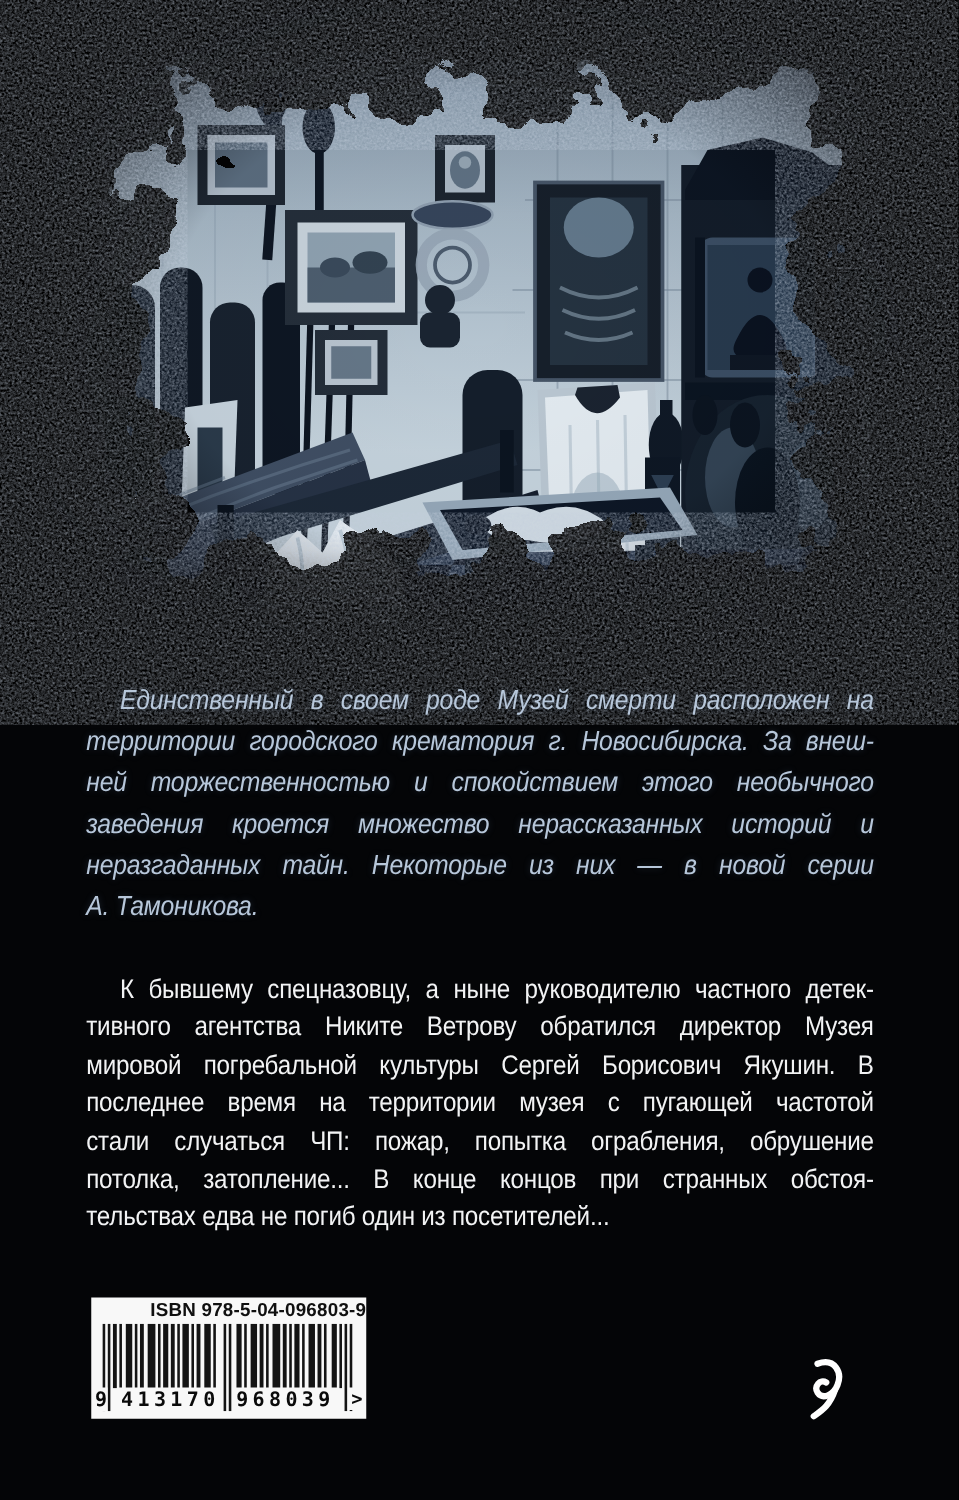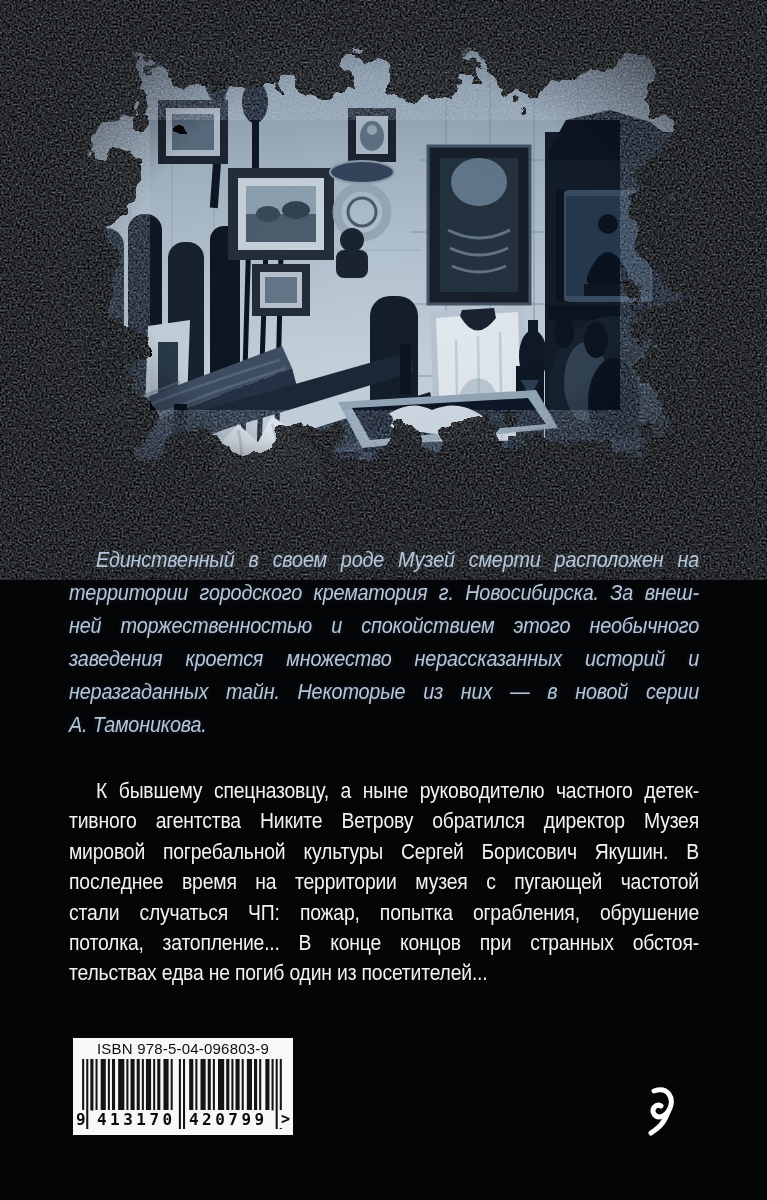--- a/index.html
+++ b/index.html
@@ -25,22 +25,22 @@
   }
   .p2{
     top:776px;font-size:21.5px;line-height:30.4px;
     color:#f2f3f4;letter-spacing:-0.2px;
   }
   .isbn-box{
     position:absolute;left:73px;top:1038px;width:220px;height:97px;
     background:#f8f8f8;
   }
   .isbn-label{
-    position:absolute;top:2px;left:0;width:100%;text-align:center;
-    font-size:15px;color:#101010;letter-spacing:0.2px;
+    position:absolute;top:2px;left:0;width:100%;text-align:right;
+    font-size:15px;color:#101010;letter-spacing:0.2px;font-weight:bold;
   }
   .bars{position:absolute;left:7px;top:21px;}
   .digits{
     position:absolute;left:3px;right:3px;top:68px;height:26px;
     display:flex;align-items:center;justify-content:space-between;
     font-family:"DejaVu Sans Mono","Liberation Mono",monospace;
     font-size:16px;font-weight:bold;color:#0a0a0a;
   }
   .digits span{background:#f8f8f8;}
   .digits .grp{letter-spacing:3.5px;padding:0 2px;}
@@ -332,21 +332,21 @@
         <rect x="174" width="2" height="50"></rect>
           <rect x="180" width="4" height="50"></rect>
           <rect x="186" width="2" height="50"></rect>
         <rect x="190" width="2" height="68"></rect>
           <rect x="194" width="2" height="68"></rect>
       </g>
     </svg>
     <div class="digits">
       <span>9</span>
       <span class="grp">413170</span>
-      <span class="grp">420799</span>
+      <span class="grp">968039</span>
       <span class="gt">&gt;</span>
     </div>
   </div>
 
   <svg class="logo" width="30" height="52" viewBox="0 0 30 52">
     <g fill="none" stroke="#ffffff" stroke-width="5" stroke-linecap="round">
       <path d="M9,5 C23,0 29,12 25,22 C22,30 13,34 9,28 C6,23 11,17 16,20"></path>
       <path d="M23,26 C19,38 13,42 6,47"></path>
     </g>
   </svg>

